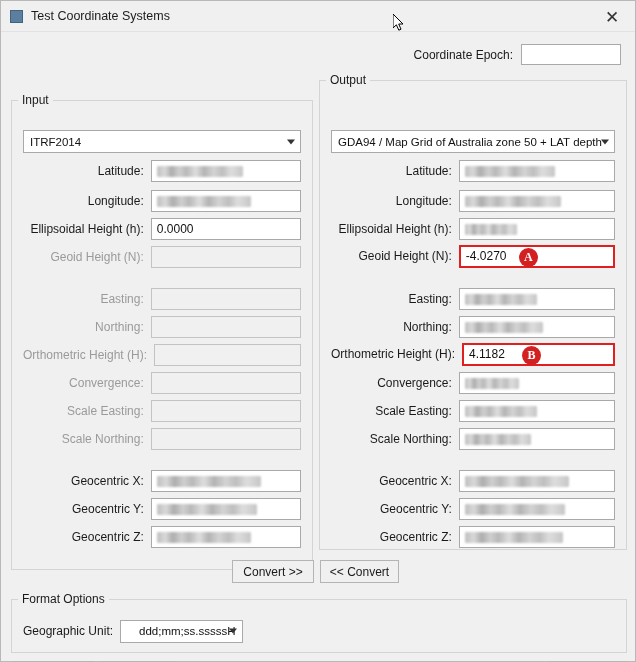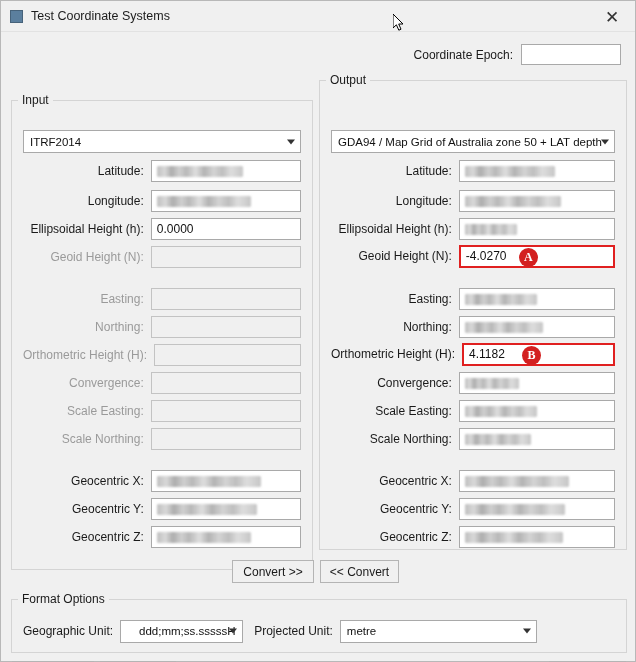--- a/index.html
+++ b/index.html
@@ -408,27 +408,20 @@
     <div class="group" id="format-group">
       <span class="legend">Format Options</span>
     </div>
     <div class="row" style="left:22px; top:588px; width:220px;justify-content:center;">
       <span class="lbl" style="width:92px;">Geographic Unit:</span>
       <span class="combo" style="position:relative; left:0; top:0; width:130px;padding-left:18px;">
         <span>ddd;mm;ss.sssssH</span>
         <span class="arrow"></span>
       </span>
     </div>
-    <div class="row" style="left:248px; top:588px; width:288px;">
-      <span class="lbl" style="width:86px;">Projected Unit:</span>
-      <span class="combo" style="position:relative; left:0; top:0; width:202px;">
-        <span>metre</span>
-        <span class="arrow"></span>
-      </span>
-    </div>
 
     <div class="btn" id="export-btn">Export</div>
     <div class="btn" id="print-btn">Print</div>
     <div class="btn" id="close-btn">Close</div>
 
   </div>
 
   <svg class="cursor" viewBox="0 0 12 18">
     <polygon points="0,0 0,14 3.4,10.8 5.8,16.2 8,15.2 5.7,10 10,10" fill="#ffffff" stroke="#000000" stroke-width="1"></polygon>
   </svg>

